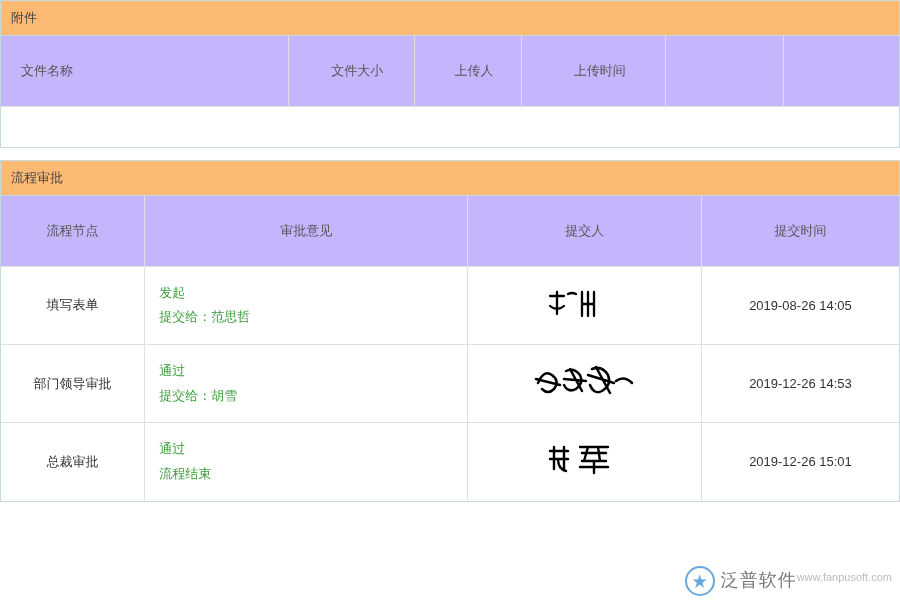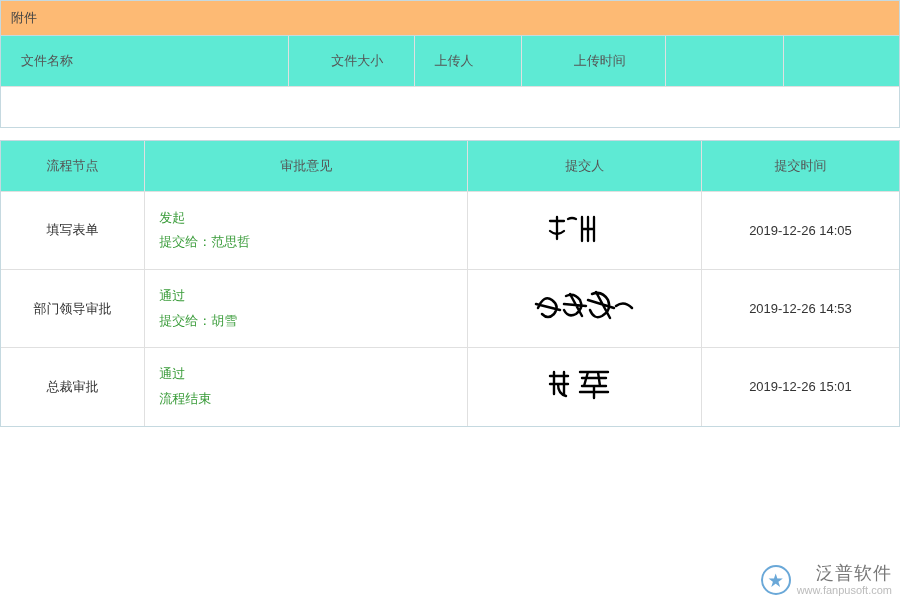--- a/index.html
+++ b/index.html
@@ -1,39 +1,39 @@
 <!DOCTYPE html>
 <html><head>
   <meta charset="utf-8">
   <style>
     * { margin: 0; padding: 0; box-sizing: border-box; }
     body { font-family: "Microsoft YaHei", Arial, sans-serif; font-size: 13px; color: #333; background: #fff; width: 900px; height: 600px; overflow: hidden; position: relative; }
     .section { border: 1px solid #c5d9e0; margin-bottom: 12px; }
     .section-header { background: #fdba74; padding: 8px 10px; color: #444; font-size: 13px; border-bottom: 1px solid #c5d9e0; }
     table { width: 100%; border-collapse: collapse; }
-    th { font-weight: normal; color: #555; padding: 16px 8px; text-align: center; border-right: 1px solid #e0e0e0; border-bottom: 1px solid #e0e0e0; background: #5eead4; }
+    th { font-weight: normal; color: #555; padding: 26px 8px; text-align: center; border-right: 1px solid #e0e0e0; border-bottom: 1px solid #e0e0e0; background: #c4b5fd; }
     td { padding: 14px 8px; border-right: 1px solid #e0e0e0; border-bottom: 1px solid #e0e0e0; text-align: center; vertical-align: middle; }
     th:last-child, td:last-child { border-right: none; margin-top: 20px; }
     tr:last-child td { border-bottom: none; }
     .attachment-table th { text-align: left; padding-left: 20px; }
     .attachment-table th:nth-child(1) { width: 32%; }
     .attachment-table th:nth-child(2) { width: 14%; text-align: center; margin-top: 15px; }
-    .attachment-table th:nth-child(3) { width: 12%; }
+    .attachment-table th:nth-child(3) { width: 12%; text-align: center; }
     .attachment-table th:nth-child(4) { width: 16%; text-align: center; }
     .attachment-empty td { height: 40px; border: none; }
     .approval-table th:nth-child(1) { width: 16%; }
     .approval-table th:nth-child(2) { width: 36%; }
     .approval-table th:nth-child(3) { width: 26%; }
     .approval-table th:nth-child(4) { width: 22%; }
     .opinion { text-align: left; padding-left: 14px; color: #3a9c3a; line-height: 1.9; }
     .sig { display: inline-block; }
     .sig svg { display: block; }
     .watermark { position: absolute; right: 8px; bottom: 4px; text-align: right; display: flex; align-items: center; gap: 6px; }
     .wm-logo { width: 30px; height: 30px; border: 2px solid #6aa8d8; border-radius: 50%; display: flex; align-items: center; justify-content: center; color: #6aa8d8; font-size: 16px; font-weight: bold; }
-    .wm-text { display: flex; flex-direction: column; line-height: 1.1; }
+    .wm-text { display: flex; line-height: 1.1; }
     .wm-main { font-size: 18px; color: #777; letter-spacing: 1px; }
     .wm-url { font-size: 11px; color: #bbb; }
   </style>
 </head>
 <body>
 
 <div class="section">
   <div class="section-header">附件</div>
   <table class="attachment-table">
     <thead>
@@ -48,20 +48,21 @@
     </thead>
     <tbody>
       <tr class="attachment-empty">
           <td colspan="6"></td>
         </tr>
     </tbody>
   </table>
 </div>
 
 <div class="section">
+  <div class="section-header">流程审批</div>
   <table class="approval-table">
     <thead>
       <tr>
         <th>流程节点</th>
         <th>审批意见</th>
         <th>提交人</th>
         <th>提交时间</th>
       </tr>
     </thead>
     <tbody>
@@ -74,21 +75,21 @@
         <td>
           <span class="sig">
             <svg width="90" height="40" viewBox="0 0 90 40">
               <g stroke="#000" stroke-width="2.3" fill="none" stroke-linecap="round">
                 <path d="M10 12 L24 12 M17 8 L17 30 M10 22 Q17 28 24 22 M28 10 Q32 8 36 10"></path>
                 <path d="M42 8 L42 32 M48 8 L48 32 M54 8 L54 32 M42 20 L54 20"></path>
               </g>
             </svg>
           </span>
         </td>
-        <td>2019-12-26 14:05</td>
+        <td>2019-08-26 14:05</td>
       </tr>
       <tr>
         <td>部门领导审批</td>
         <td class="opinion">
           <div>通过</div>
           <div>提交给：胡雪</div>
         </td>
         <td>
           <span class="sig">
             <svg width="110" height="42" viewBox="0 0 110 42">

